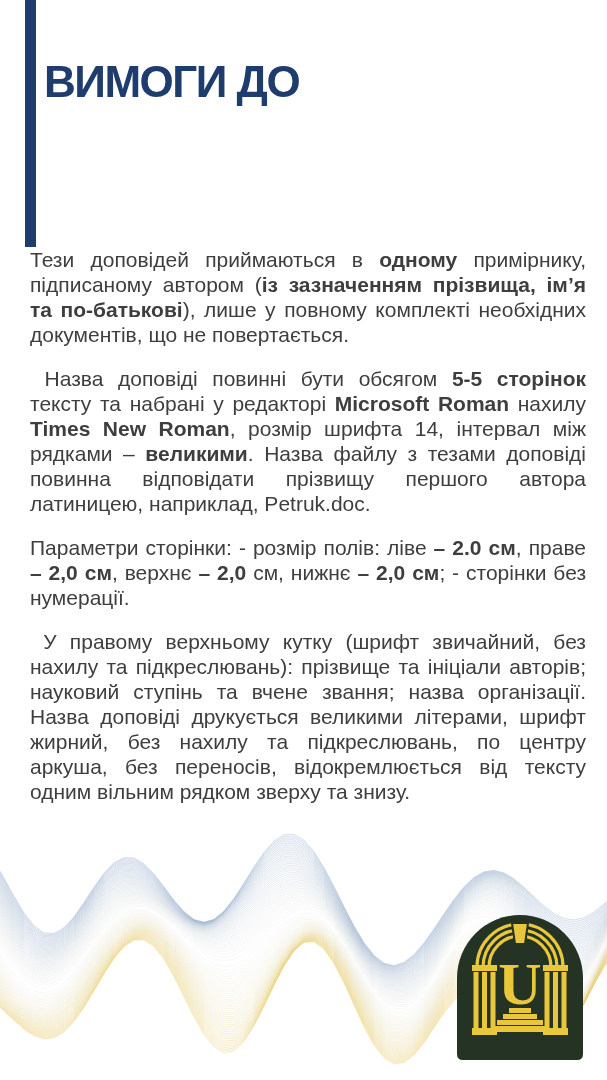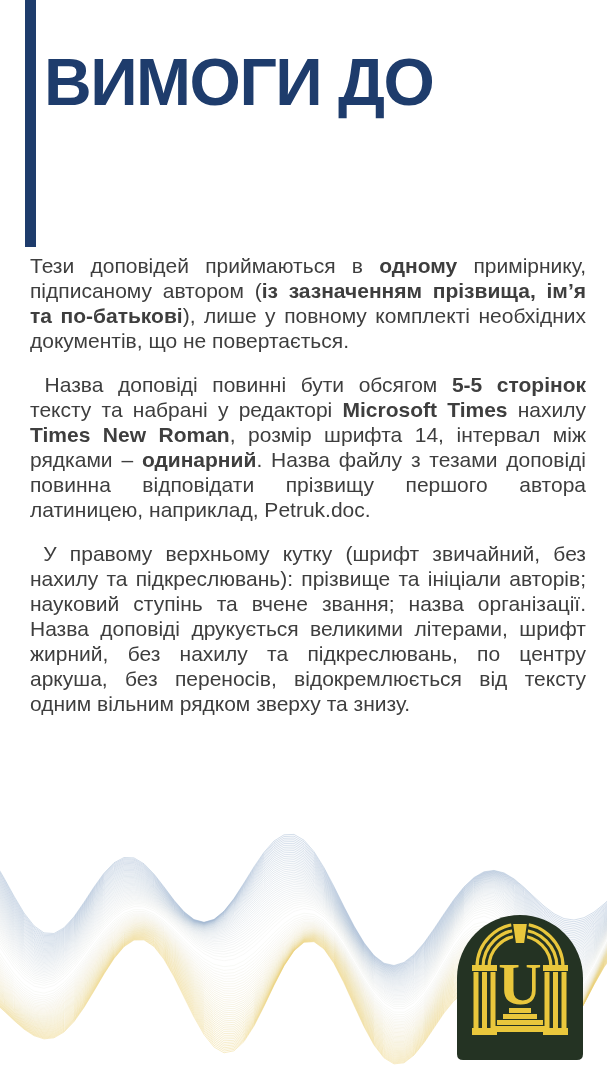--- a/index.html
+++ b/index.html
@@ -9,27 +9,27 @@
     background:var(--page-bg,#fff);
     overflow:hidden;
     font-family:"Liberation Sans",sans-serif;
   }
   .accent-bar{
     position:absolute;left:25px;top:0;width:11px;height:247px;
     background:var(--accent,#1e3c6c);
   }
   .page-title{
     position:absolute;left:44px;top:50px;margin:0;
-    font-size:66px;line-height:64px;font-weight:700;
+    font-size:44px;line-height:64px;font-weight:700;
     letter-spacing:-1.5px;
     color:var(--accent,#1e3c6c);
     white-space:nowrap;
   }
   .body-text{
-    position:absolute;left:30px;top:253px;width:556px;
+    position:absolute;left:30px;top:247px;width:556px;
     color:var(--body-text,#3e3e3e);
     font-size:21px;line-height:25px;
     text-align:justify;
   }
   .body-text p{margin:0 0 19px;white-space:pre-wrap;}
   .body-text b{font-weight:700;}
   .wave-svg{position:absolute;left:0;top:0;pointer-events:none;}
   .logo{position:absolute;left:457px;top:915px;width:126px;height:145px;}
   .logo svg{display:block;width:126px;height:145px;}
   .logo text{font-family:"Liberation Serif",serif;font-weight:700;}
@@ -125,21 +125,22 @@
       <path d="M-6.0 1001.2 L4.0 1010.3 L14.0 1019.8 L24.0 1028.4 L34.0 1034.9 L44.0 1038.0 L54.0 1036.9 L64.0 1031.1 L74.0 1020.7 L84.0 1006.7 L94.0 990.3 L104.0 973.4 L114.0 958.0 L124.0 946.2 L134.0 939.5 L144.0 939.3 L154.0 945.7 L164.0 958.2 L174.0 975.4 L184.0 995.3 L194.0 1015.3 L204.0 1032.7 L214.0 1045.2 L224.0 1051.1 L234.0 1049.4 L244.0 1040.3 L254.0 1025.1 L264.0 1005.7 L274.0 984.8 L284.0 965.5 L294.0 950.5 L304.0 942.0 L314.0 941.3 L324.0 948.4 L334.0 962.7 L344.0 982.0 L354.0 1003.9 L364.0 1025.5 L374.0 1043.9 L384.0 1056.8 L394.0 1062.9 L404.0 1061.9 L414.0 1054.3 L424.0 1041.8 L434.0 1026.8 L444.0 1011.8 L454.0 999.4 L464.0 991.4 L474.0 989.1 L484.0 992.7 L494.0 1001.3 L504.0 1013.3 L514.0 1026.5 L524.0 1038.3 L534.0 1046.5 L544.0 1049.4 L554.0 1046.1 L564.0 1036.6 L574.0 1021.8 L584.0 1003.6 L594.0 984.4 L604.0 966.7 L614.0 952.8" fill="none" stroke="rgb(233,206,113)" stroke-width="0.7" opacity="0.55"></path>
       <path d="M-6.0 1001.9 L4.0 1010.9 L14.0 1020.4 L24.0 1029.1 L34.0 1035.7 L44.0 1038.9 L54.0 1037.8 L64.0 1032.0 L74.0 1021.6 L84.0 1007.4 L94.0 990.9 L104.0 973.9 L114.0 958.5 L124.0 946.6 L134.0 940.1 L144.0 939.9 L154.0 946.5 L164.0 959.3 L174.0 976.7 L184.0 996.9 L194.0 1017.0 L204.0 1034.5 L214.0 1047.0 L224.0 1052.8 L234.0 1050.8 L244.0 1041.5 L254.0 1025.9 L264.0 1006.2 L274.0 985.2 L284.0 965.8 L294.0 950.8 L304.0 942.3 L314.0 941.7 L324.0 949.0 L334.0 963.4 L344.0 982.9 L354.0 1005.0 L364.0 1026.5 L374.0 1044.9 L384.0 1057.8 L394.0 1063.9 L404.0 1062.8 L414.0 1055.1 L424.0 1042.7 L434.0 1027.8 L444.0 1012.9 L454.0 1000.6 L464.0 992.8 L474.0 990.7 L484.0 994.3 L494.0 1002.9 L504.0 1014.8 L514.0 1027.7 L524.0 1039.3 L534.0 1047.2 L544.0 1049.9 L554.0 1046.3 L564.0 1036.7 L574.0 1021.9 L584.0 1003.8 L594.0 984.7 L604.0 967.2 L614.0 953.7" fill="none" stroke="rgb(233,205,110)" stroke-width="0.7" opacity="0.55"></path>
     </svg>
 
   <div class="accent-bar"></div>
 
   <h1 class="page-title"><span>ВИМОГИ ДО</span><br></h1>
 
   <div class="body-text">
       <p><span>Тези доповідей приймаються в </span><b>одному</b><span> примірнику, підписаному автором (</span><b>із зазначенням прізвища, ім’я та по-батькові</b><span>), лише у повному комплекті необхідних документів, що не повертається.</span></p>
-      <p><span> Назва доповіді повинні бути обсягом </span><b>5-5 сторінок</b><span> тексту та набрані у редакторі </span><b>Microsoft Times</b><span> нахилу </span><b>Times New Roman</b><span>, розмір шрифта 14, інтервал між рядками – </span><b>одинарний</b><span>. Назва файлу з тезами доповіді повинна відповідати прізвищу першого автора латиницею, наприклад, Petruk.doc.</span></p>
+      <p><span> Назва доповіді повинні бути обсягом </span><b>5-5 сторінок</b><span> тексту та набрані у редакторі </span><b>Microsoft Roman</b><span> нахилу </span><b>Times New Roman</b><span>, розмір шрифта 14, інтервал між рядками – </span><b>великими</b><span>. Назва файлу з тезами доповіді повинна відповідати прізвищу першого автора латиницею, наприклад, Petruk.doc.</span></p>
+      <p><span>Параметри сторінки: - розмір полів: ліве </span><b>– 2.0 см</b><span>, праве </span><b>– 2,0 см</b><span>, верхнє </span><b>– 2,0</b><span> см, нижнє </span><b>– 2,0 см</b><span>; - сторінки без нумерації.</span></p>
       <p><span> У правому верхньому кутку (шрифт звичайний, без нахилу та підкреслювань): прізвище та ініціали авторів; науковий ступінь та вчене звання; назва організації. Назва доповіді друкується великими літерами, шрифт жирний, без нахилу та підкреслювань, по центру аркуша, без переносів, відокремлюється від тексту одним вільним рядком зверху та знизу.</span></p>
     </div>
 
   <div class="logo">
     <svg viewBox="0 0 126 145">
       <path d="M6,145 Q0,145 0,139 L0,63 A63,63 0 0 1 126,63 L126,139 Q126,145 120,145 Z" fill="#243323"></path>
       <g fill="none" stroke-width="3.2" stroke="#e9c73c">
         <path d="M20,52 A43,43 0 0 1 106,52"></path>
         <path d="M26,52 A37,37 0 0 1 100,52"></path>
         <path d="M32,52 A31,31 0 0 1 94,52"></path>

